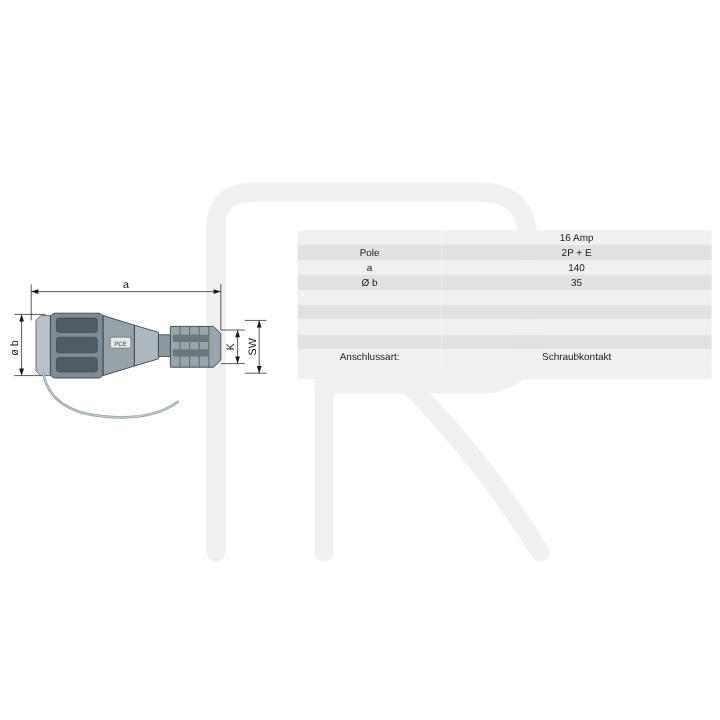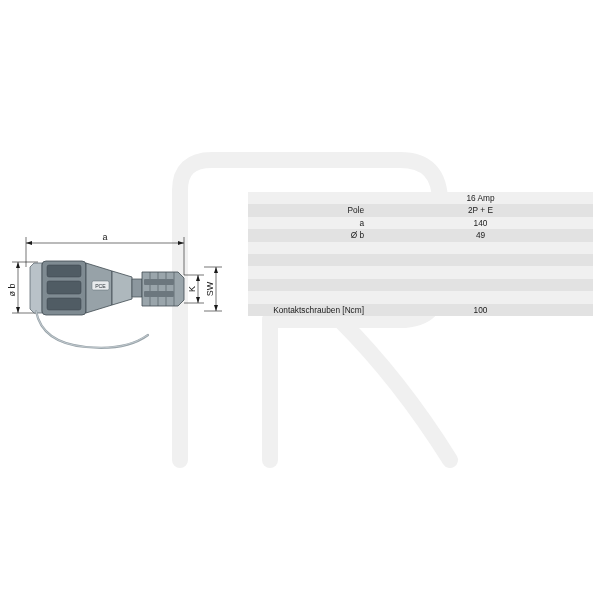--- a/index.html
+++ b/index.html
@@ -57,21 +57,21 @@
     padding: 0 4px;
     height: 12.4px;
     line-height: 12.4px;
     border: 0;
     white-space: nowrap;
   }
   #spec-table tr.zebra-a td { background: #f0f0f0; }
   #spec-table tr.zebra-b td { background: #e2e2e2; }
   #spec-table td.lbl {
     width: 112px;
-    text-align: right;
+    text-align: center;
   }
   #spec-table td.val {
     text-align: center;
   }
   #spec-table tr.header td.val {
     text-align: center;
   }
   .blankrow td { height: 12.4px; }
 
   
@@ -177,42 +177,42 @@
       <tr class="zebra-b">
         <td class="lbl">Pole</td>
         <td class="val">2P + E</td>
       </tr>
       <tr class="zebra-a">
         <td class="lbl">a</td>
         <td class="val">140</td>
       </tr>
       <tr class="zebra-b">
         <td class="lbl">Ø b</td>
-        <td class="val">49</td>
+        <td class="val">35</td>
       </tr>
       <tr class="zebra-a blankrow">
         <td class="lbl"></td>
         <td class="val"></td>
       </tr>
       <tr class="zebra-b blankrow">
         <td class="lbl"></td>
         <td class="val"></td>
       </tr>
       <tr class="zebra-a blankrow">
         <td class="lbl"></td>
         <td class="val"></td>
       </tr>
       <tr class="zebra-b blankrow">
         <td class="lbl"></td>
         <td class="val"></td>
       </tr>
+      <tr class="zebra-a">
+        <td class="lbl">Anschlussart:</td>
+        <td class="val">Schraubkontakt</td>
+      </tr>
       <tr class="zebra-a blankrow">
         <td class="lbl"></td>
         <td class="val"></td>
-      </tr>
-      <tr class="zebra-b">
-        <td class="lbl">Kontaktschrauben [Ncm]</td>
-        <td class="val">100</td>
       </tr>
     </tbody>
   </table>
 
 </div>
 
 </body></html>

